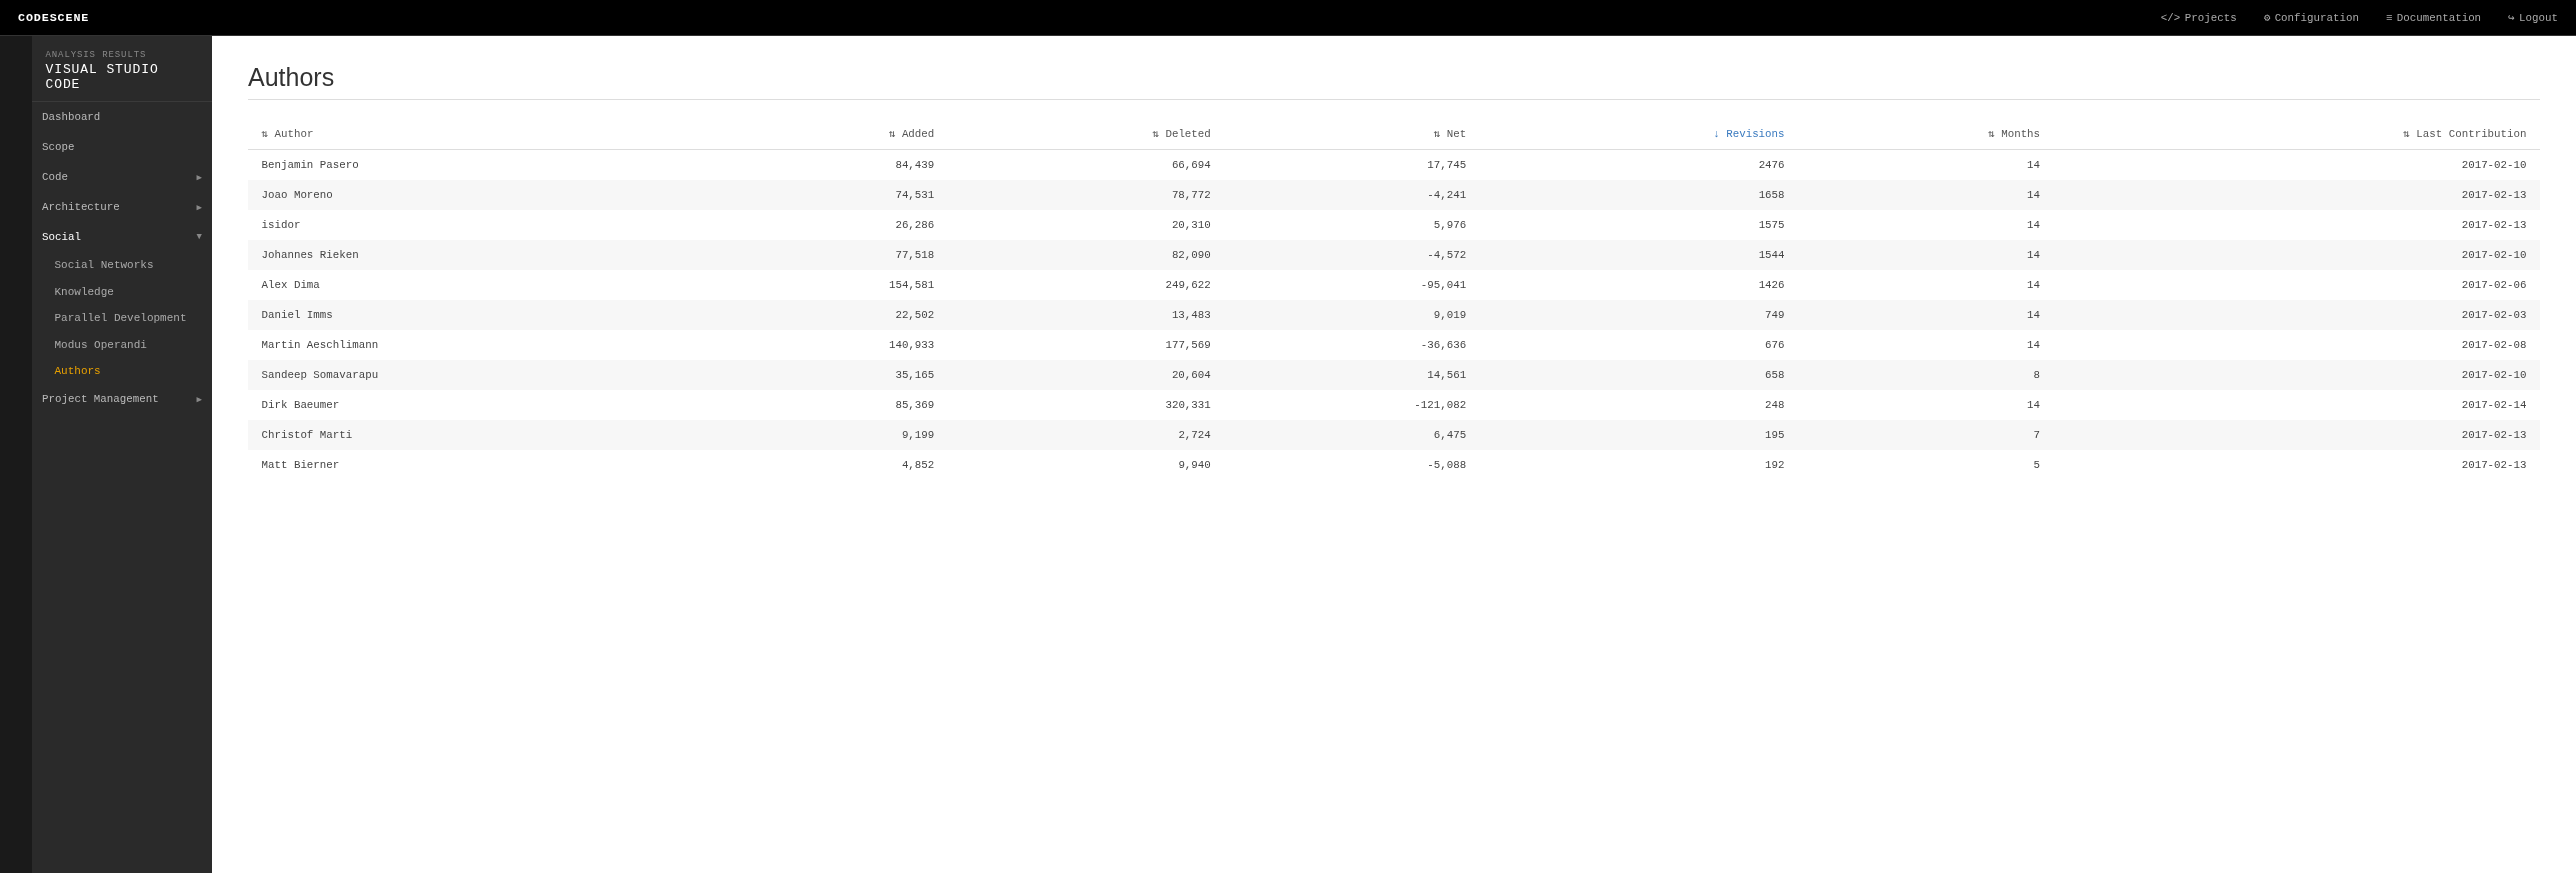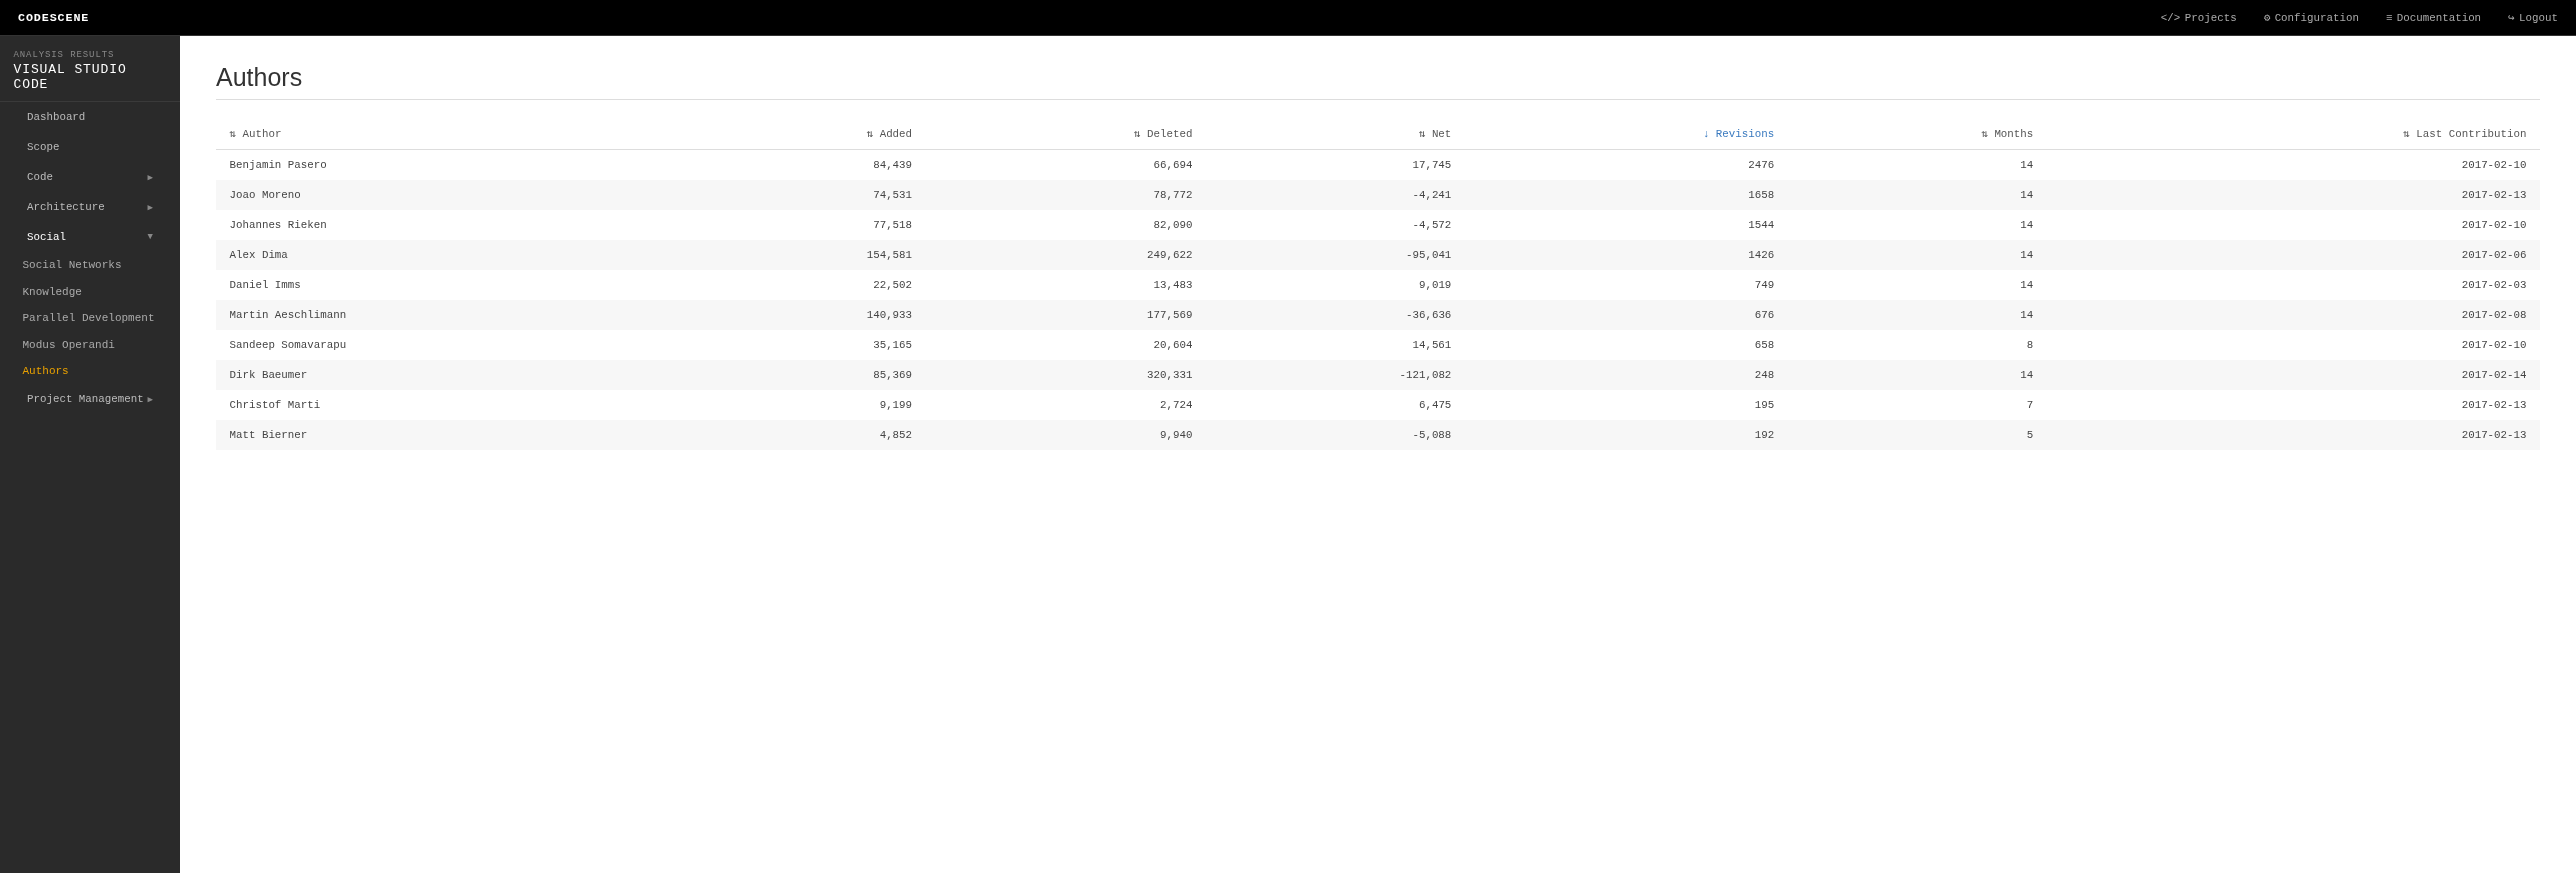--- a/index.html
+++ b/index.html
@@ -45,20 +45,21 @@
       display: flex;
       align-items: center;
       gap: 4.5px;
       cursor: pointer;
     }
 
     
     .layout {
       display: flex;
       height: calc(100vh - 36px);
+      margin-left: 32px;
     }
 
     
     .sidebar {
       width: 180px;
       background: #2a2a2a;
       flex-shrink: 0;
       overflow-y: auto;
     }
 
@@ -79,21 +80,21 @@
       color: #fff;
       letter-spacing: 0.9px;
       text-transform: uppercase;
       margin-top: 2.7px;
     }
 
     .sidebar-item {
       display: flex;
       align-items: center;
       justify-content: space-between;
-      padding: 9px 27px;
+      padding: 9px 10px;
       color: #bbb;
       cursor: pointer;
       font-size: 10.8px;
     }
 
     .sidebar-item.expanded {
       color: #fff;
     }
 
     .sidebar-arrow {
@@ -317,20 +318,29 @@
           <tr>
             <td>Joao Moreno</td>
             <td class="right-align">74,531</td>
             <td class="right-align">78,772</td>
             <td class="right-align">-4,241</td>
             <td class="right-align">1658</td>
             <td class="right-align">14</td>
             <td class="right-align">2017-02-13</td>
           </tr>
           <tr>
+            <td>isidor</td>
+            <td class="right-align">26,286</td>
+            <td class="right-align">20,310</td>
+            <td class="right-align">5,976</td>
+            <td class="right-align">1575</td>
+            <td class="right-align">14</td>
+            <td class="right-align">2017-02-13</td>
+          </tr>
+          <tr>
             <td>Johannes Rieken</td>
             <td class="right-align">77,518</td>
             <td class="right-align">82,090</td>
             <td class="right-align">-4,572</td>
             <td class="right-align">1544</td>
             <td class="right-align">14</td>
             <td class="right-align">2017-02-10</td>
           </tr>
           <tr>
             <td>Alex Dima</td>

